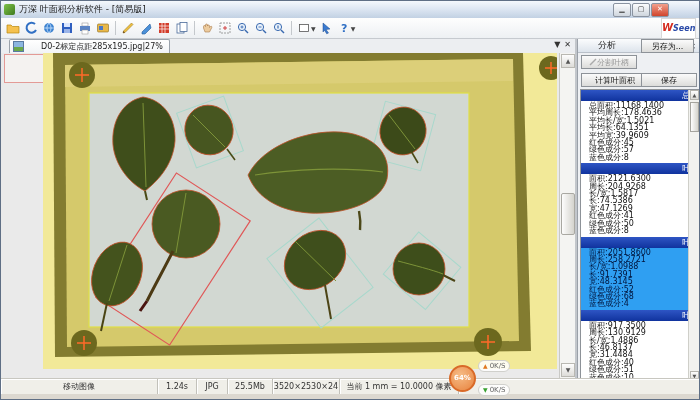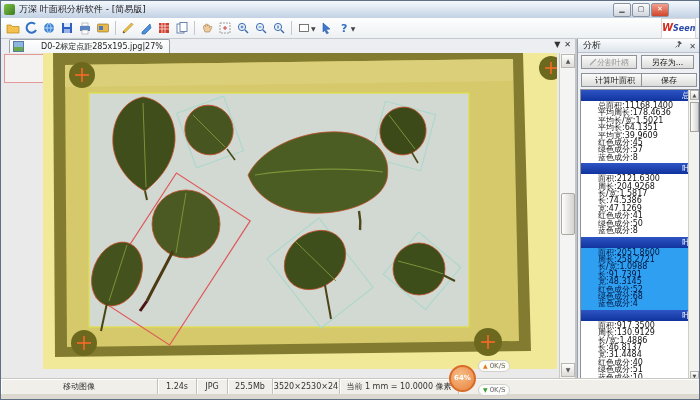--- a/index.html
+++ b/index.html
@@ -28,27 +28,27 @@
   
   .canvas{position:absolute;left:0;top:52px;width:574px;height:325px;background:#eaeaea;overflow:hidden;}
   .roi-thumb{position:absolute;left:3px;top:1px;width:39px;height:27px;border:1px solid #e39a96;background:#f4f2f0;}
   .photo{position:absolute;left:42px;top:0;width:514px;height:316px;}
   .vscroll{position:absolute;left:558px;top:0;width:16px;height:325px;background:#f4f4f2;border-left:1px solid #c9c9c5;}
   .varrow{position:absolute;left:1px;width:14px;height:14px;background:linear-gradient(#fdfdfd,#dddcd8);border:1px solid #b9b8b2;box-sizing:border-box;font-size:6px;text-align:center;line-height:12px;color:#555;}
   .vthumb{position:absolute;left:1px;top:140px;width:14px;height:42px;background:linear-gradient(90deg,#fdfdfd,#d4d3cd);border:1px solid #a9a8a2;box-sizing:border-box;border-radius:2px;}
   .splitter{position:absolute;left:574px;top:38px;width:2px;height:339px;background:#c2c6cb;}
   
   .panel{position:absolute;left:576px;top:38px;width:124px;height:339px;background:#eef0f3;border-left:1px solid #9aa0a8;box-sizing:border-box;}
-  .panel-hd{position:absolute;left:0;top:0;width:100%;height:14px;background:linear-gradient(#fbfcfd,#dde4ec);border-bottom:1px solid #b9c0c9;font-size:9px;color:#222;line-height:13px;padding-left:5px;box-sizing:border-box;}
+  .panel-hd{position:absolute;left:0;top:0;width:100%;height:14px;background:linear-gradient(#fbfcfd,#dde4ec);border-bottom:1px solid #b9c0c9;font-size:9px;color:#222;line-height:13px;padding-left:20px;box-sizing:border-box;}
   .panel-hd-ic{position:absolute;top:1px;font-size:8px;color:#444;}
   .pbtn{position:absolute;height:14px;background:linear-gradient(#fbfbfb,#dcdcda);border:1px solid #8d9298;border-radius:0;font-size:8px;color:#111;text-align:center;line-height:13px;box-sizing:border-box;}
   .pbtn.dis{color:#9a9a9a;}
   .list{position:absolute;left:2px;top:50px;width:119px;height:293px;background:#fff;border:1px solid #8d9298;box-sizing:border-box;overflow:hidden;}
   .sec-header{height:11px;background:linear-gradient(#2e55c4,#10339e);color:#fff;font-size:8px;font-weight:normal;line-height:11px;padding-left:21px;text-align:right;}
-  .sec-body{padding:1px 0 2px 17px;}
+  .sec-body{padding:1px 0 2px 8px;}
   .sec-body.selected{background:#2f9ff2;}
   .stat-row{font-size:8px;line-height:7.4px;color:#111;white-space:nowrap;}
   .sec-body.selected .stat-row{color:#00133a;}
   .lscroll{position:absolute;right:1px;top:51px;width:11px;height:291px;background:#f2f2ef;border-left:1px solid #cfcfc9;}
   .larrow{position:absolute;left:1px;width:9px;height:10px;background:linear-gradient(#fdfdfd,#dddcd8);border:1px solid #b5b4ae;box-sizing:border-box;font-size:5px;text-align:center;line-height:8px;color:#555;}
   .lthumb{position:absolute;left:1px;top:12px;width:9px;height:30px;background:linear-gradient(90deg,#fdfdfd,#d4d3cd);border:1px solid #a5a49e;box-sizing:border-box;}
   
   .statusbar{position:absolute;left:0;top:377px;width:700px;height:16px;background:#f0efe9;border-top:1px solid #c8c7c0;display:flex;}
   .scell{border-right:1px solid #c2c1ba;box-shadow:inset 1px 1px 0 #fff;font-size:8px;color:#333;line-height:15px;text-align:center;overflow:hidden;white-space:nowrap;}
   .bottomframe{position:absolute;left:0;top:393px;width:700px;height:7px;background:#dcd8d0;}
@@ -303,21 +303,21 @@
       <span>分析</span>
       <span class="panel-hd-ic" style="right:18px"><svg width="9" height="9">
             <path d="M5.5 1l2.5 2.5-2 .8-1.2 3.2-.9-.9 1-3-1.7-1.7z" fill="#555"></path>
             <path d="M1.5 7.5l2-2" stroke="#555" stroke-width=".8"></path>
           </svg></span>
       <span class="panel-hd-ic" style="right:5px">✕</span>
     </div>
     <div class="pbtn dis" style="left:3px;top:16px;width:56px"><svg width="8" height="8" style="vertical-align:-1px">
           <path d="M1 7L7 1" stroke="#aaa" stroke-width="1.4"></path>
         </svg><span>分割叶柄</span></div>
-    <div class="pbtn" style="left:63px;top:16px;width:53px"><span>另存为...</span></div>
+    <div class="pbtn" style="left:63px;top:0;width:53px"><span>另存为...</span></div>
     <div class="pbtn" style="left:3px;top:34px;width:68px"><span>计算叶面积</span></div>
     <div class="pbtn" style="left:63px;top:34px;width:56px"><span>保存</span></div>
 
     <div class="list">
         <div class="sec-header">总体</div>
         <div class="sec-body">
           <div class="stat-row">总面积:11168.1400</div>
           <div class="stat-row">平均周长:178.4636</div>
           <div class="stat-row">平均长/宽:1.5021</div>
           <div class="stat-row">平均长:64.1351</div>

